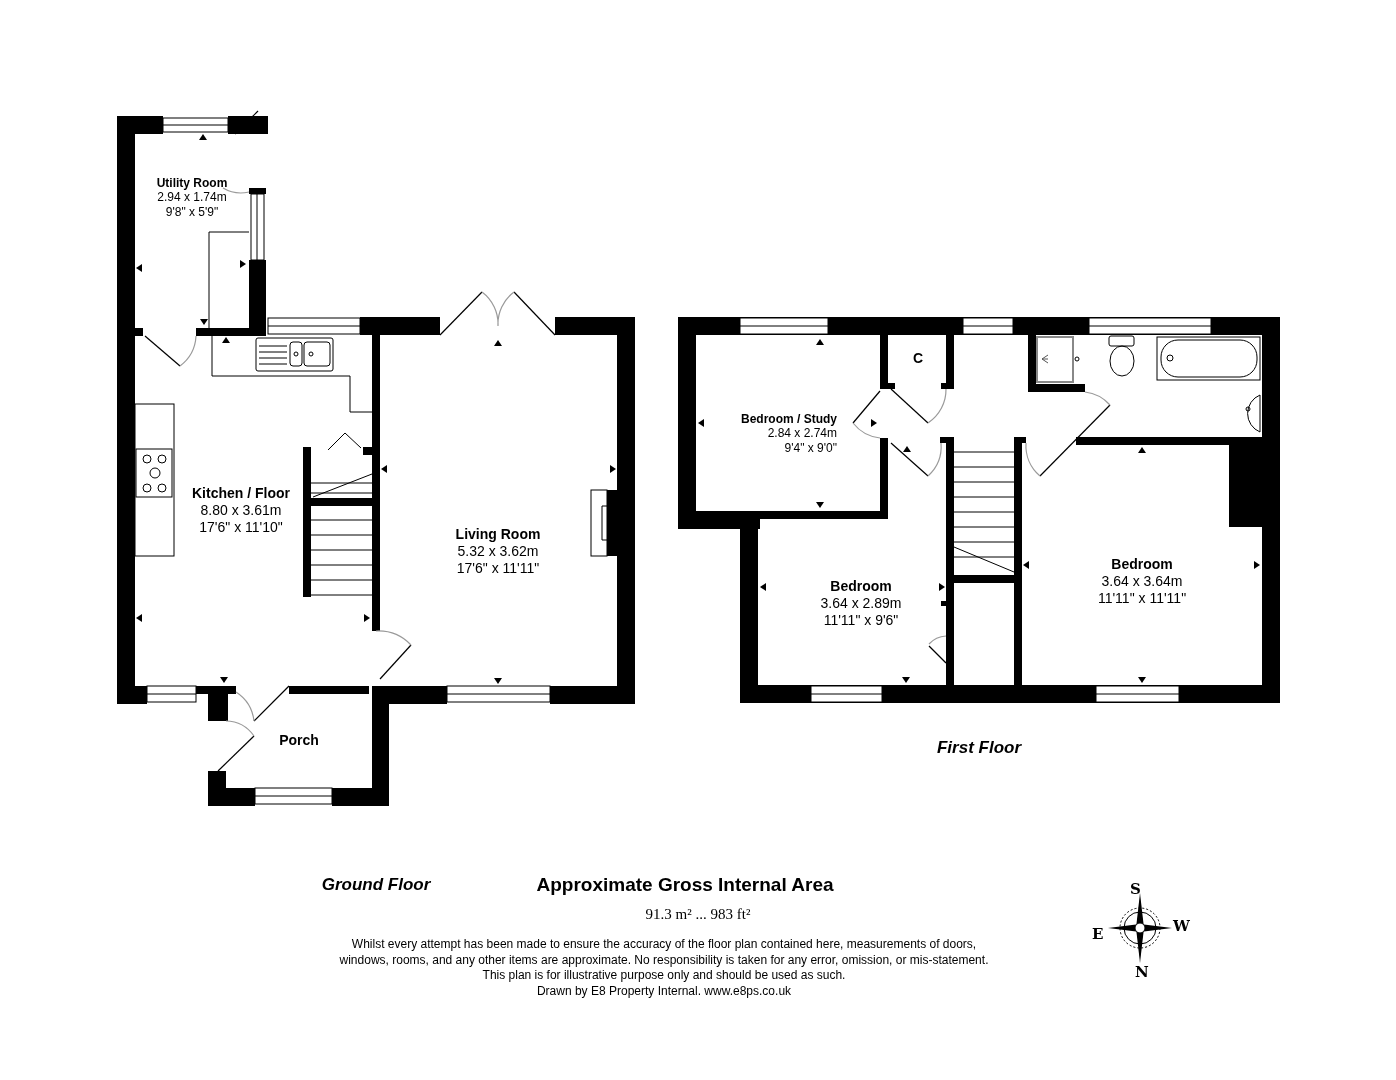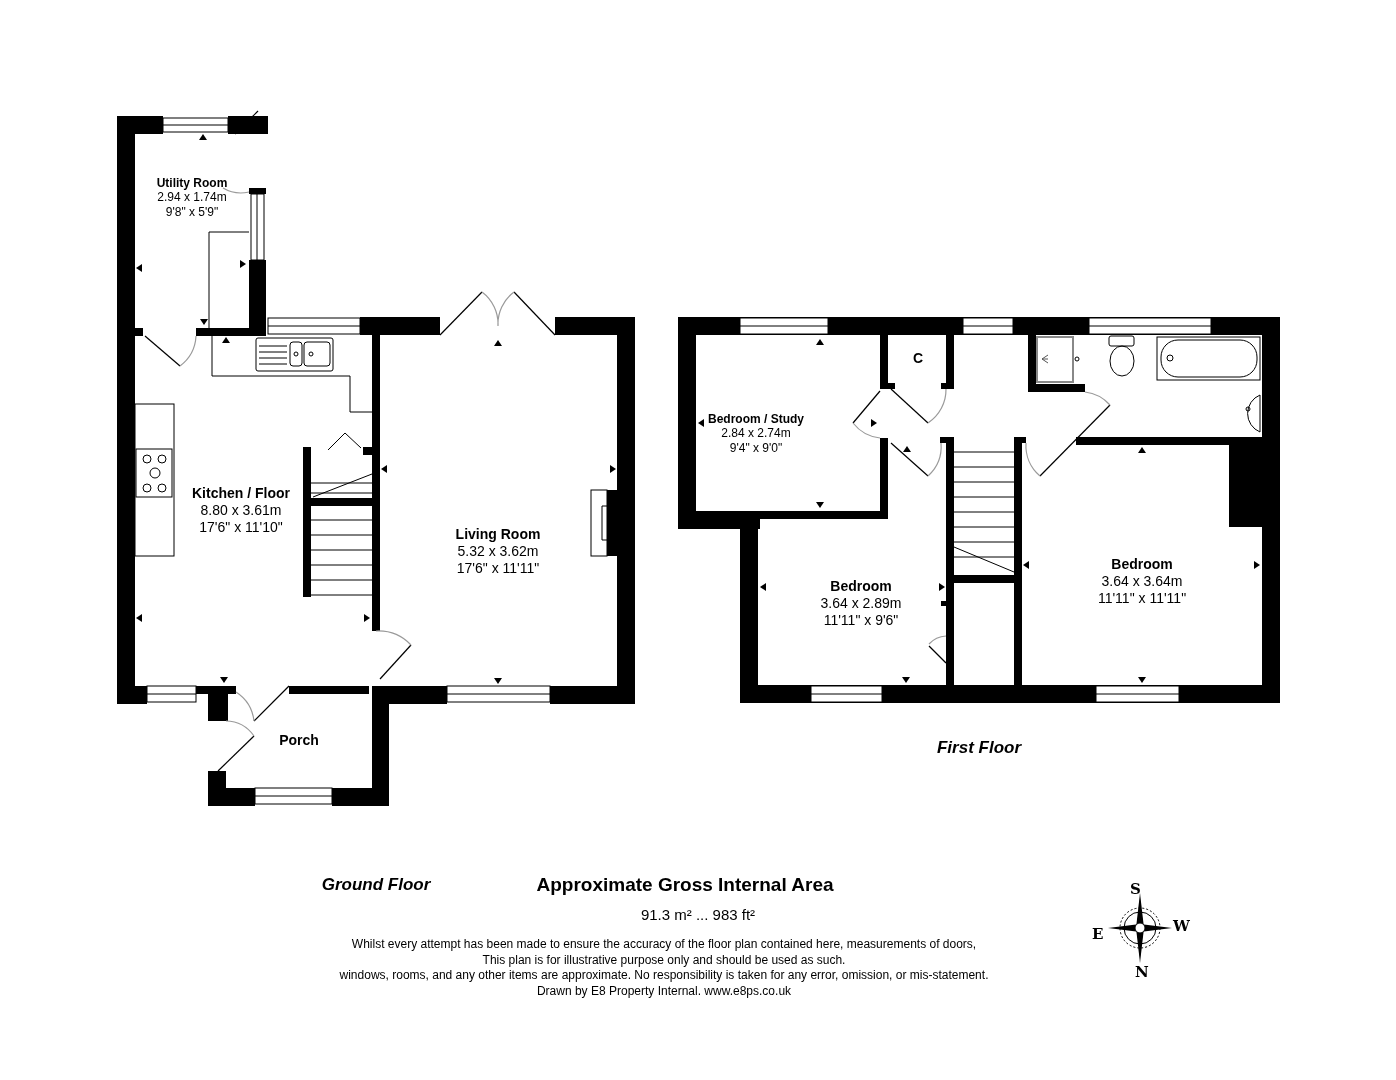--- a/index.html
+++ b/index.html
@@ -4,21 +4,21 @@
 <style>
   html,body{margin:0;padding:0;background:#fff;}
   body{width:1396px;height:1080px;position:relative;overflow:hidden;font-family:"Liberation Sans",sans-serif;color:#000;}
   svg.plan{position:absolute;left:0;top:0;}
   .lbl{position:absolute;text-align:center;white-space:nowrap;line-height:1.2;transform:translateX(-50%);}
   .lbl .n{font-weight:bold;}
   .lbl.sm{font-size:12px;}
   .lbl.md{font-size:14px;}
   .floor{position:absolute;font-weight:bold;font-size:17px;transform:translateX(-50%);white-space:nowrap;font-style:italic;}
   .area-title{position:absolute;left:685px;top:874px;transform:translateX(-50%);font-weight:bold;font-size:19px;white-space:nowrap;text-align:center;}
-  .area-val{position:absolute;left:698px;top:906px;transform:translateX(-50%);font-size:15px;white-space:nowrap;}
+  .area-val{position:absolute;left:698px;top:906px;transform:translateX(-50%);font-size:15px;white-space:nowrap;font-family:Liberation Serif, serif;}
   .disclaimer{position:absolute;left:664px;top:937px;transform:translateX(-50%);font-size:12px;text-align:center;line-height:15.5px;white-space:nowrap;}
   .compass-l{position:absolute;font-family:"DejaVu Serif",serif;font-weight:bold;font-size:15px;}
 </style>
 </head>
 <body>
 
 <svg class="plan" width="1396" height="1080" viewBox="0 0 1396 1080">
 
   <g fill="#000">
 
@@ -252,21 +252,21 @@
 </div>
 <div class="lbl md" style="left:498px;top:502px;margin-top:24px;">
   <div class="n">Living Room</div>
   <div>5.32 x 3.62m</div>
   <div>17'6" x 11'11"</div>
 </div>
 <div class="lbl md" style="left:299px;top:732px;">
   <div class="n">Porch</div>
 </div>
 
-<div class="lbl sm" style="left:756px;top:412px;">
+<div class="lbl sm" style="left:789px;top:412px;text-align:right;">
   <div class="n">Bedroom / Study</div>
   <div>2.84 x 2.74m</div>
   <div>9'4" x 9'0"</div>
 </div>
 <div class="lbl md" style="left:918px;top:350px;">
   <div class="n">C</div>
 </div>
 <div class="lbl md" style="left:861px;top:578px;">
   <div class="n">Bedroom</div>
   <div>3.64 x 2.89m</div>
@@ -279,21 +279,21 @@
 </div>
 
 <div class="floor" style="left:376px;top:843px;margin-top:32px;">Ground Floor</div>
 <div class="floor" style="left:979px;top:738px;">First Floor</div>
 
 <div class="area-title">Approximate Gross Internal Area</div>
 <div class="area-val">91.3 m² ... 983 ft²</div>
 
 <div class="disclaimer">
   <div>Whilst every attempt has been made to ensure the accuracy of the floor plan contained here, measurements of doors,</div>
+  <div>windows, rooms, and any other items are approximate. No responsibility is taken for any error, omission, or mis-statement.</div>
   <div>This plan is for illustrative purpose only and should be used as such.</div>
-  <div>windows, rooms, and any other items are approximate. No responsibility is taken for any error, omission, or mis-statement.</div>
   <div>Drawn by E8 Property Internal. www.e8ps.co.uk</div>
 </div>
 
 <div class="compass-l" style="left:1130px;top:880px;">S</div>
 <div class="compass-l" style="left:1092px;top:925px;">E</div>
 <div class="compass-l" style="left:1173px;top:917px;">W</div>
 <div class="compass-l" style="left:1135px;top:963px;">N</div>
 
 </body></html>

